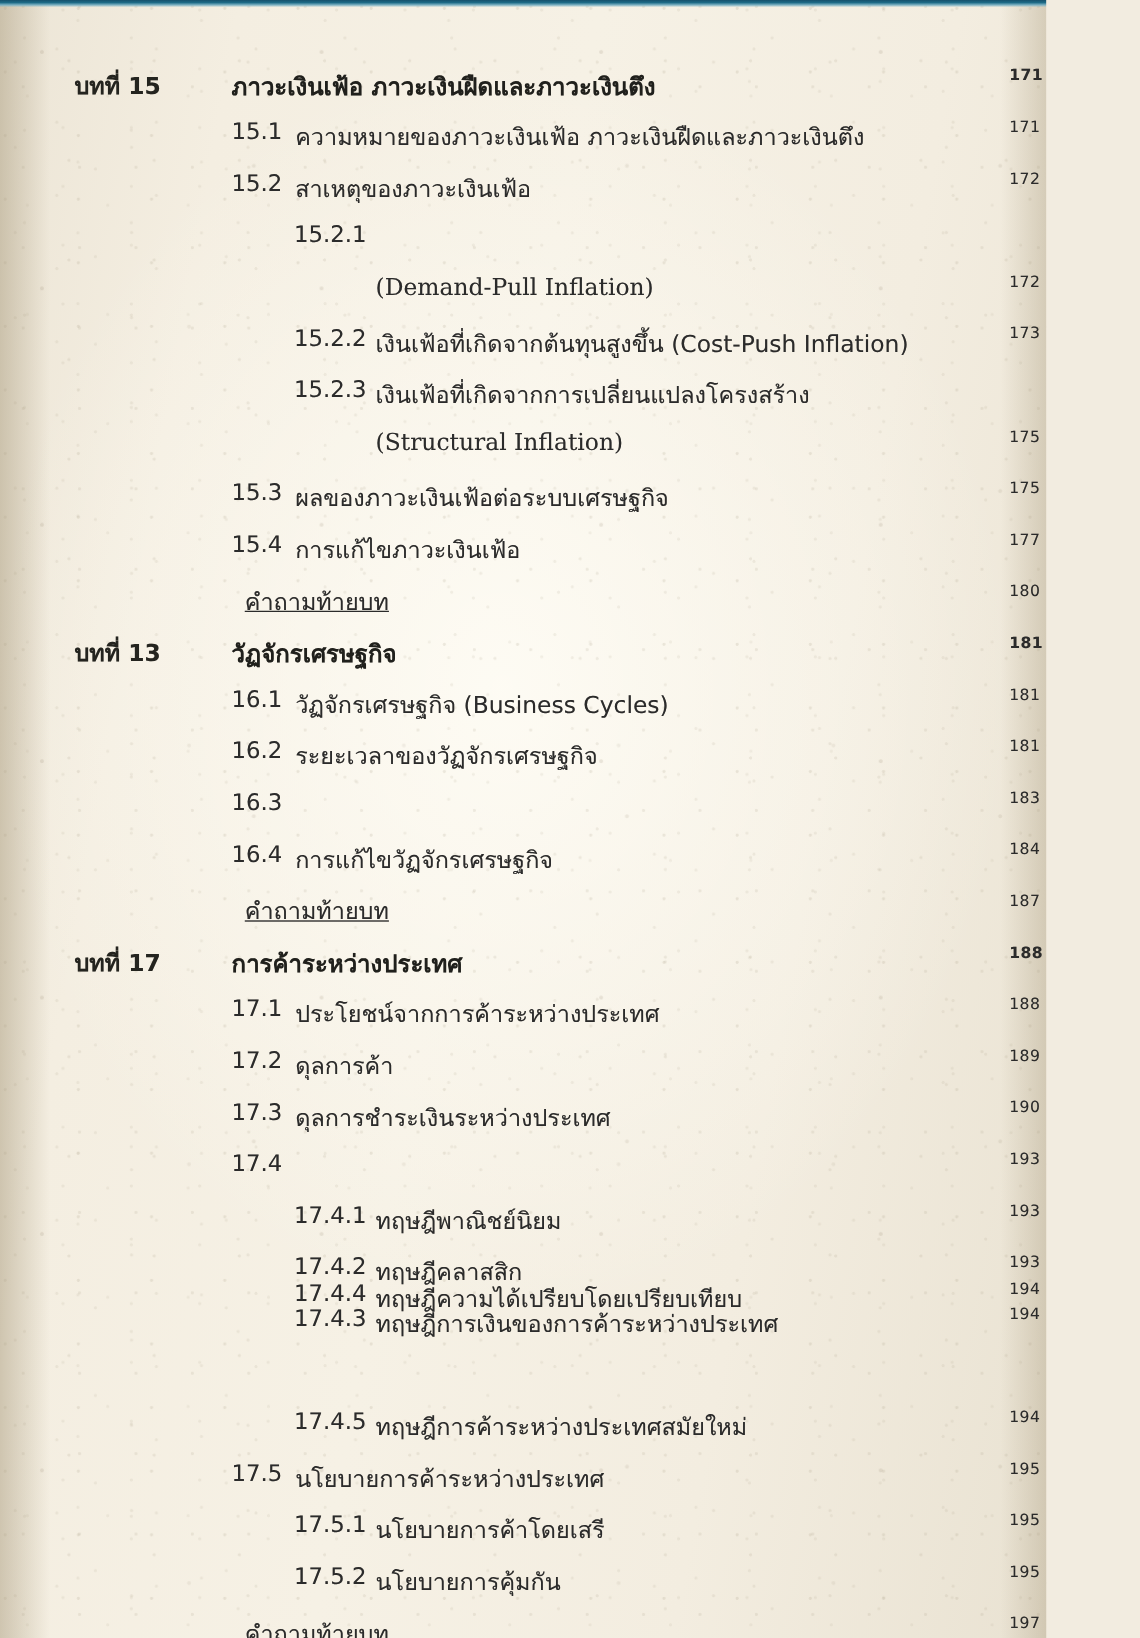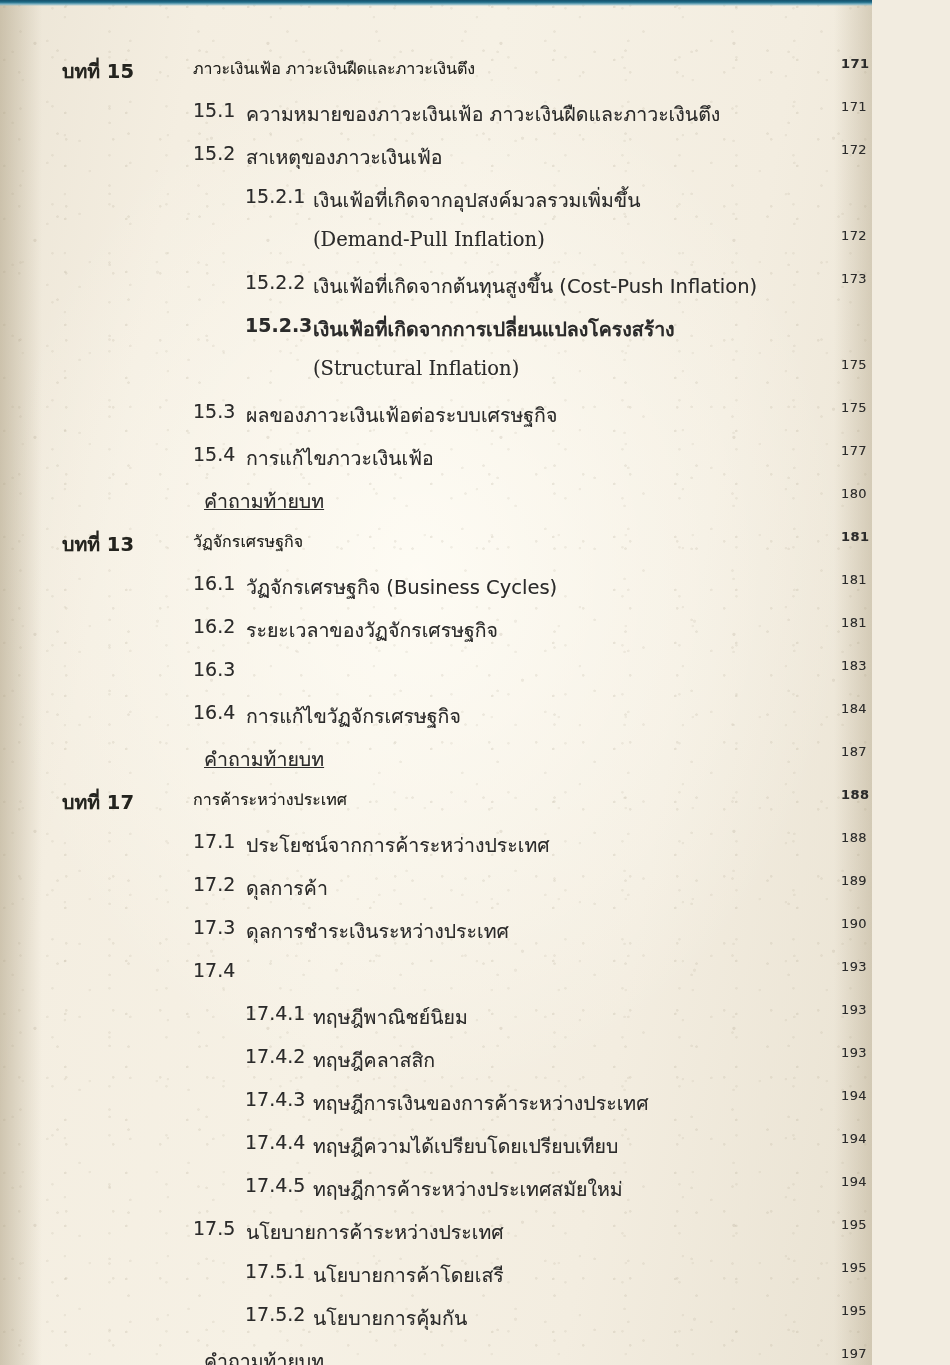--- a/index.html
+++ b/index.html
@@ -108,21 +108,21 @@
   }
   .pg {
     position: absolute;
     left: 841px;
     font-size: 13px;
     color: #2b2b2b;
     letter-spacing: .4px;
   }
 
   
-  .lvl1 .txt { left: 193px; font-weight: normal; font-size: 16px; color: #20201c; }
+  .lvl1 .txt { left: 193px; font-weight: bold; font-size: 20px; color: #20201c; }
   .lvl1 .pg  { font-weight: bold; }
 
   .lvl2 .num { left: 193px; }
   .lvl2 .txt { left: 246px; }
 
   .lvl3 .num { left: 245px; }
   .lvl3 .txt { left: 313px; }
 
   .cont .txt { left: 313px; }
 
@@ -155,32 +155,31 @@
         <span class="txt">ความหมายของภาวะเงินเฟ้อ ภาวะเงินฝืดและภาวะเงินตึง</span>
         <span class="pg">171</span>
       </div>
       <div class="row lvl2" style="top: 142px;">
         <span class="num">15.2</span>
         <span class="txt">สาเหตุของภาวะเงินเฟ้อ</span>
         <span class="pg">172</span>
       </div>
       <div class="row lvl3" style="top: 185px;">
         <span class="num">15.2.1</span>
-        <span class="txt">เงินเฟ้อที่เกิดจากอุปสงค์มวลรวมเพิ่มขึ้น</span>
       </div>
       <div class="row cont" style="top: 228px;">
         <span class="txt serif">(Demand-Pull Inflation)</span>
         <span class="pg">172</span>
       </div>
       <div class="row lvl3" style="top: 271px;">
         <span class="num">15.2.2</span>
         <span class="txt">เงินเฟ้อที่เกิดจากต้นทุนสูงขึ้น (Cost-Push  Inflation)</span>
         <span class="pg">173</span>
       </div>
-      <div class="row lvl3" style="top: 314px; font-weight: bold;">
+      <div class="row lvl3" style="top: 314px;">
         <span class="num">15.2.3</span>
         <span class="txt">เงินเฟ้อที่เกิดจากการเปลี่ยนแปลงโครงสร้าง</span>
       </div>
       <div class="row cont" style="top: 357px;">
         <span class="txt serif">(Structural Inflation)</span>
         <span class="pg">175</span>
       </div>
       <div class="row lvl2" style="top: 400px;">
         <span class="num">15.3</span>
         <span class="txt">ผลของภาวะเงินเฟ้อต่อระบบเศรษฐกิจ</span>
@@ -255,21 +254,21 @@
       <div class="row lvl3" style="top: 1045px;">
         <span class="num">17.4.2</span>
         <span class="txt">ทฤษฎีคลาสสิก</span>
         <span class="pg">193</span>
       </div>
       <div class="row lvl3" style="top: 1088px;">
         <span class="num">17.4.3</span>
         <span class="txt">ทฤษฎีการเงินของการค้าระหว่างประเทศ</span>
         <span class="pg">194</span>
       </div>
-      <div class="row lvl3" style="top: 1131px;">
+      <div class="row lvl3" style="top: 1067px;">
         <span class="num">17.4.4</span>
         <span class="txt">ทฤษฎีความได้เปรียบโดยเปรียบเทียบ</span>
         <span class="pg">194</span>
       </div>
       <div class="row lvl3" style="top: 1174px;">
         <span class="num">17.4.5</span>
         <span class="txt">ทฤษฎีการค้าระหว่างประเทศสมัยใหม่</span>
         <span class="pg">194</span>
       </div>
       <div class="row lvl2" style="top: 1217px;">

